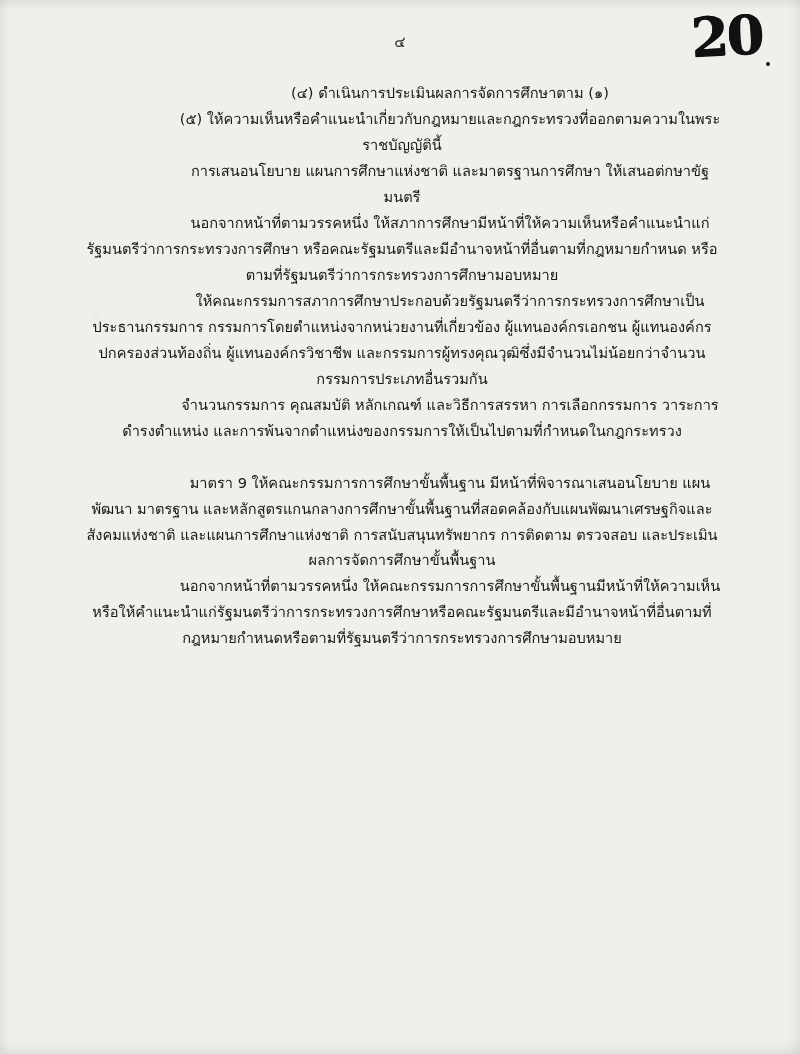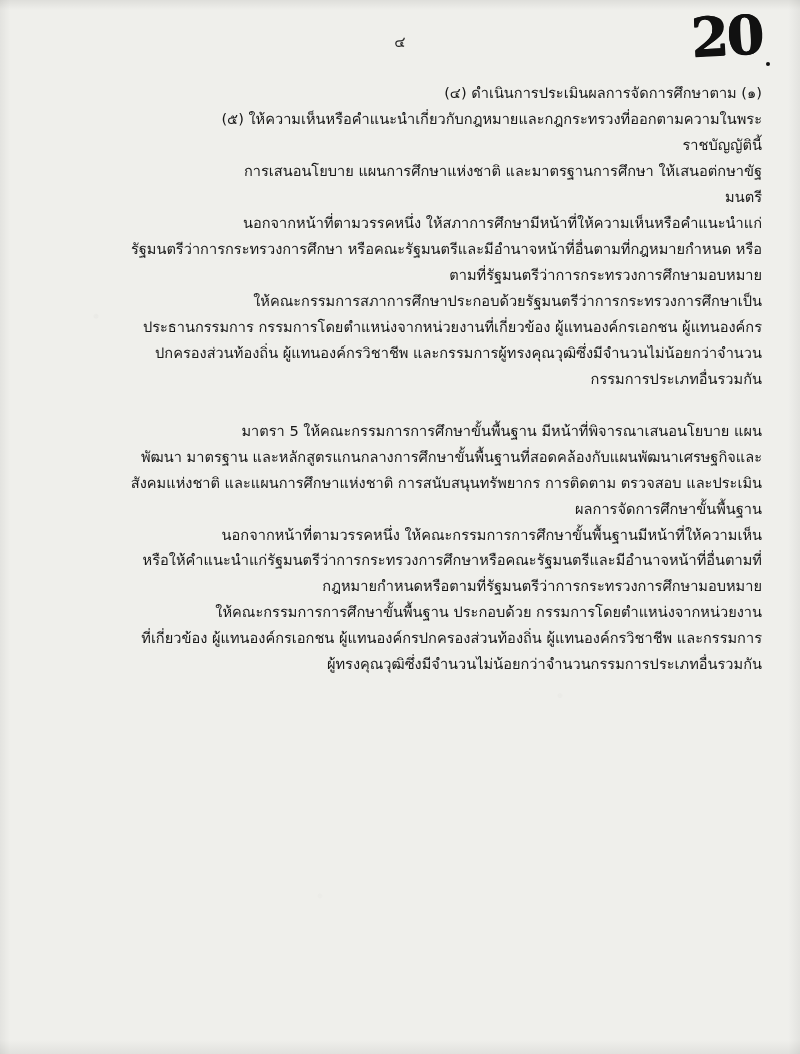--- a/index.html
+++ b/index.html
@@ -56,23 +56,22 @@
     background: #111;
     border-radius: 50%;
   }
   .body-text {
     position: absolute;
     top: 80px;
     left: 78px;
     width: 648px;
     font-size: 14.6px;
     line-height: 1.78;
-    text-align: right;
+    text-align: center;
     color: #171717;
-    margin-left: 36px;
   }
   p {
     margin: 0 0 0 0;
     text-indent: 0;
   }
   p.indent {
     text-indent: 96px;
   }
   .gap {
     height: 26px;
@@ -128,19 +127,19 @@
 
   <div class="stamp-number">20</div>
   <div class="stamp-dot"></div>
 
   <div class="body-text">
     <p class="indent">(๔) ดำเนินการประเมินผลการจัดการศึกษาตาม (๑)</p>
     <p class="indent">(๕) ให้ความเห็นหรือคำแนะนำเกี่ยวกับกฎหมายและกฎกระทรวงที่ออกตามความในพระราชบัญญัตินี้</p>
     <p class="indent">การเสนอนโยบาย แผนการศึกษาแห่งชาติ และมาตรฐานการศึกษา ให้เสนอต่กษาขัฐมนตรี</p>
     <p class="indent">นอกจากหน้าที่ตามวรรคหนึ่ง ให้สภาการศึกษามีหน้าที่ให้ความเห็นหรือคำแนะนำแก่รัฐมนตรีว่าการกระทรวงการศึกษา หรือคณะรัฐมนตรีและมีอำนาจหน้าที่อื่นตามที่กฎหมายกำหนด หรือตามที่รัฐมนตรีว่าการกระทรวงการศึกษามอบหมาย</p>
     <p class="indent">ให้คณะกรรมการสภาการศึกษาประกอบด้วยรัฐมนตรีว่าการกระทรวงการศึกษาเป็นประธานกรรมการ กรรมการโดยตำแหน่งจากหน่วยงานที่เกี่ยวข้อง ผู้แทนองค์กรเอกชน ผู้แทนองค์กรปกครองส่วนท้องถิ่น ผู้แทนองค์กรวิชาชีพ และกรรมการผู้ทรงคุณวุฒิซึ่งมีจำนวนไม่น้อยกว่าจำนวนกรรมการประเภทอื่นรวมกัน</p>
+    <p class="indent">จำนวนกรรมการ คุณสมบัติ หลักเกณฑ์ และวิธีการสรรหา การเลือกกรรมการ วาระการดำรงตำแหน่ง และการพ้นจากตำแหน่งของกรรมการให้เป็นไปตามที่กำหนดในกฎกระทรวง</p>
     <div class="gap"></div>
-    <p class="indent">มาตรา 5  ให้คณะกรรมการการศึกษาขั้นพื้นฐาน มีหน้าที่พิจารณาเสนอนโยบาย แผนพัฒนา มาตรฐาน และหลักสูตรแกนกลางการศึกษาขั้นพื้นฐานที่สอดคล้องกับแผนพัฒนาเศรษฐกิจและสังคมแห่งชาติ และแผนการศึกษาแห่งชาติ การสนับสนุนทรัพยากร การติดตาม ตรวจสอบ และประเมินผลการจัดการศึกษาขั้นพื้นฐาน</p>
+    <p class="indent">มาตรา 9  ให้คณะกรรมการการศึกษาขั้นพื้นฐาน มีหน้าที่พิจารณาเสนอนโยบาย แผนพัฒนา มาตรฐาน และหลักสูตรแกนกลางการศึกษาขั้นพื้นฐานที่สอดคล้องกับแผนพัฒนาเศรษฐกิจและสังคมแห่งชาติ และแผนการศึกษาแห่งชาติ การสนับสนุนทรัพยากร การติดตาม ตรวจสอบ และประเมินผลการจัดการศึกษาขั้นพื้นฐาน</p>
     <p class="indent">นอกจากหน้าที่ตามวรรคหนึ่ง ให้คณะกรรมการการศึกษาขั้นพื้นฐานมีหน้าที่ให้ความเห็นหรือให้คำแนะนำแก่รัฐมนตรีว่าการกระทรวงการศึกษาหรือคณะรัฐมนตรีและมีอำนาจหน้าที่อื่นตามที่กฎหมายกำหนดหรือตามที่รัฐมนตรีว่าการกระทรวงการศึกษามอบหมาย</p>
-    <p class="indent">ให้คณะกรรมการการศึกษาขั้นพื้นฐาน ประกอบด้วย กรรมการโดยตำแหน่งจากหน่วยงานที่เกี่ยวข้อง ผู้แทนองค์กรเอกชน ผู้แทนองค์กรปกครองส่วนท้องถิ่น ผู้แทนองค์กรวิชาชีพ และกรรมการผู้ทรงคุณวุฒิซึ่งมีจำนวนไม่น้อยกว่าจำนวนกรรมการประเภทอื่นรวมกัน</p>
   </div>
 
 </div>
 
 </body></html>

